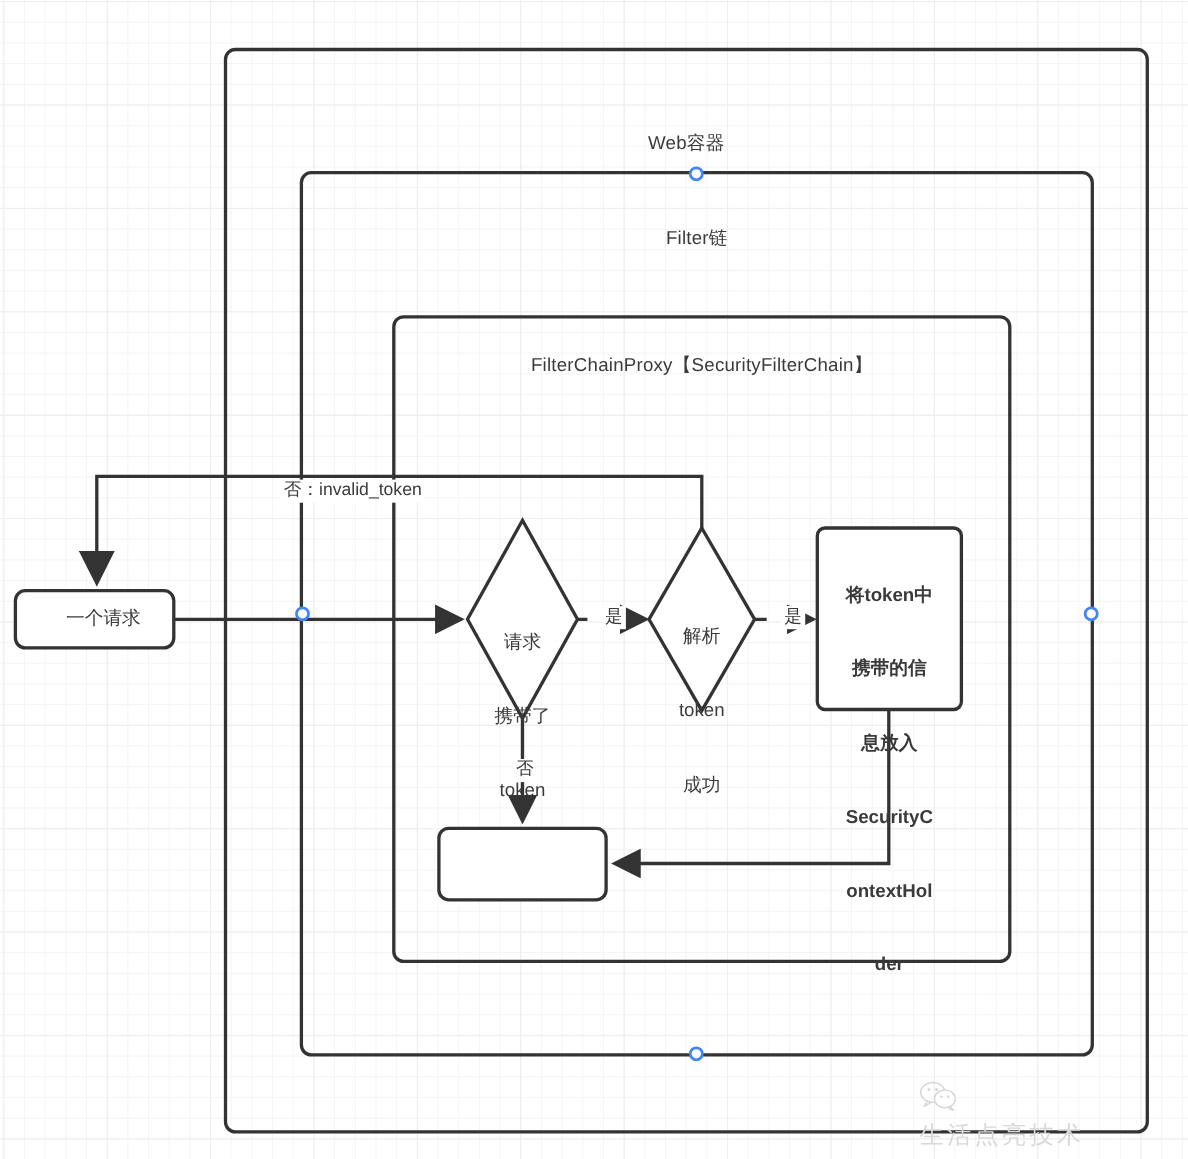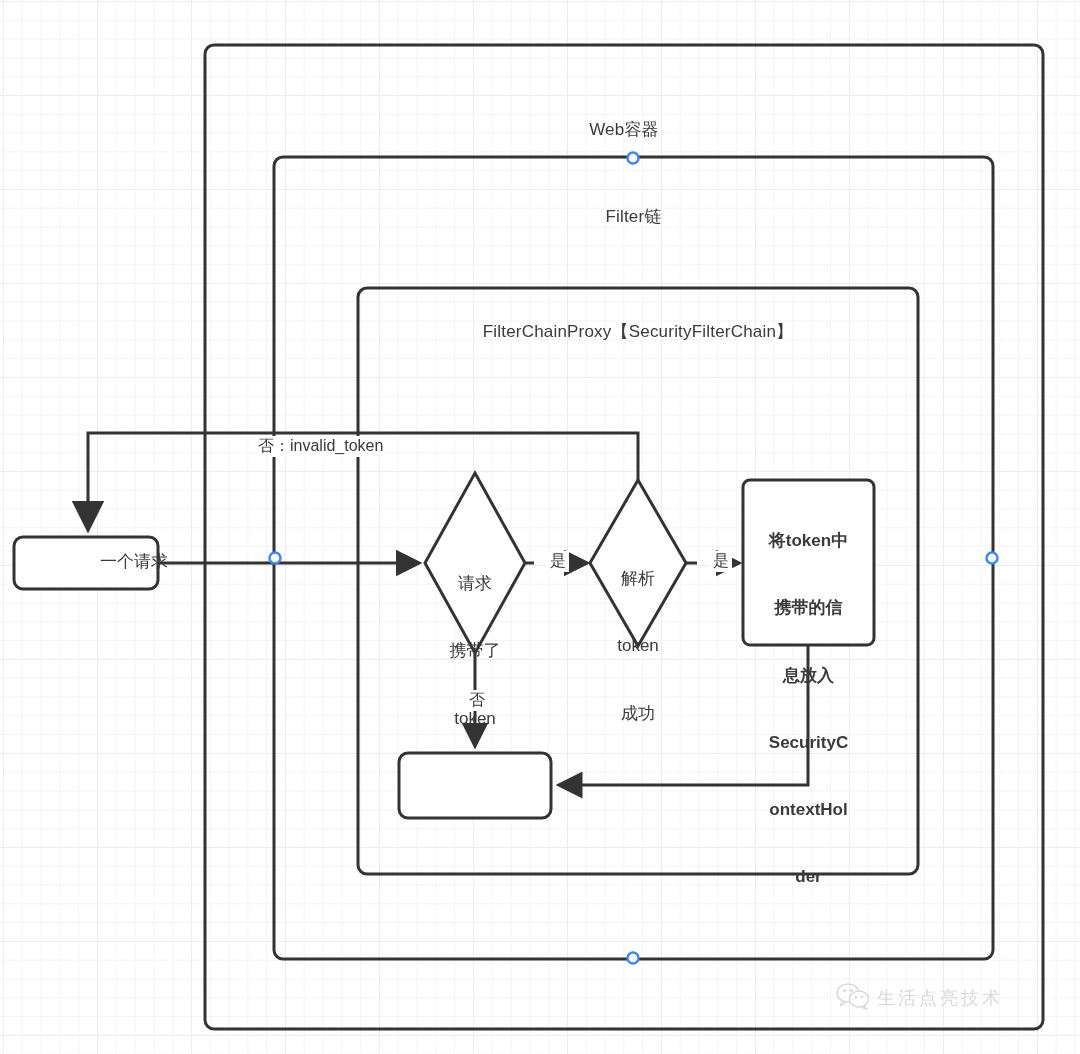--- a/index.html
+++ b/index.html
@@ -52,27 +52,28 @@
     line-height: 1.32;
   }
   .edge-label {
     font-size: 16px;
     background: #ffffff;
     padding: 0 3px;
   }
   .watermark {
     position: absolute;
     display: flex;
-    align-items: flex-end;
+    align-items: flex-start;
     gap: 7px;
     color: #d8d8d8;
-    font-size: 18px;
+    font-size: 22px;
     letter-spacing: 3px;
     pointer-events: none;
     user-select: none;
+    flex-direction: column;
   }
 </style>
 </head>
 <body>
 
 <div id="canvas">
 
   <svg id="diagram" viewBox="0 0 1080 1054" xmlns="http://www.w3.org/2000/svg">
     <defs>
       <marker id="arrow" viewBox="0 0 12 12" refX="10" refY="6" markerWidth="9" markerHeight="9" orient="auto-start-reverse">
@@ -116,21 +117,21 @@
     <circle cx="992" cy="558" r="5.5" fill="#ffffff" stroke="#4285f4" stroke-width="2.5"></circle>
     <circle cx="633" cy="958" r="5.5" fill="#ffffff" stroke="#4285f4" stroke-width="2.5"></circle>
   </svg>
 
   <div class="lbl container-title" style="left:205px; top:108px; width:838px;margin-top:11px;">Web容器</div>
 
   <div class="lbl container-title" style="left:274px; top:206px; width:719px;">Filter链</div>
 
   <div class="lbl container-title" style="left:358px; top:321px; width:560px;text-align:center;">FilterChainProxy【SecurityFilterChain】</div>
 
-  <div class="lbl node-text" style="left:14px; top:551px; width:160px;padding-left:40px;">一个请求</div>
+  <div class="lbl node-text" style="left:14px; top:551px; width:160px;">一个请求</div>
 
   <div class="lbl node-text" style="left:415px; top:528px; width:120px;">
     <div>请求</div>
     <div>携带了</div>
     <div>token</div>
   </div>
 
   <div class="lbl node-text" style="left:578px; top:523px; width:120px;">
     <div>解析</div>
     <div>token</div>

